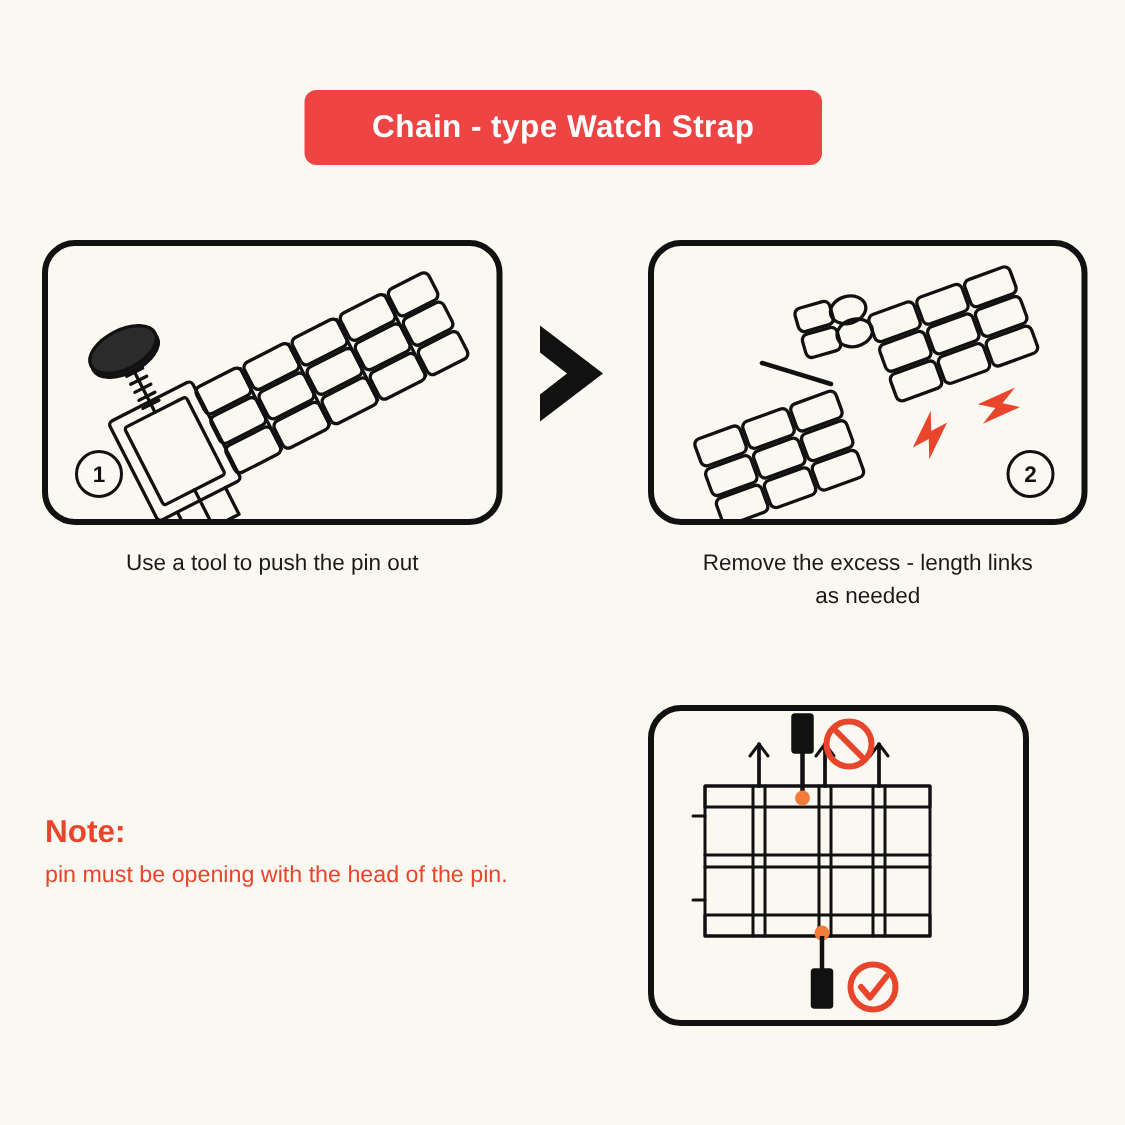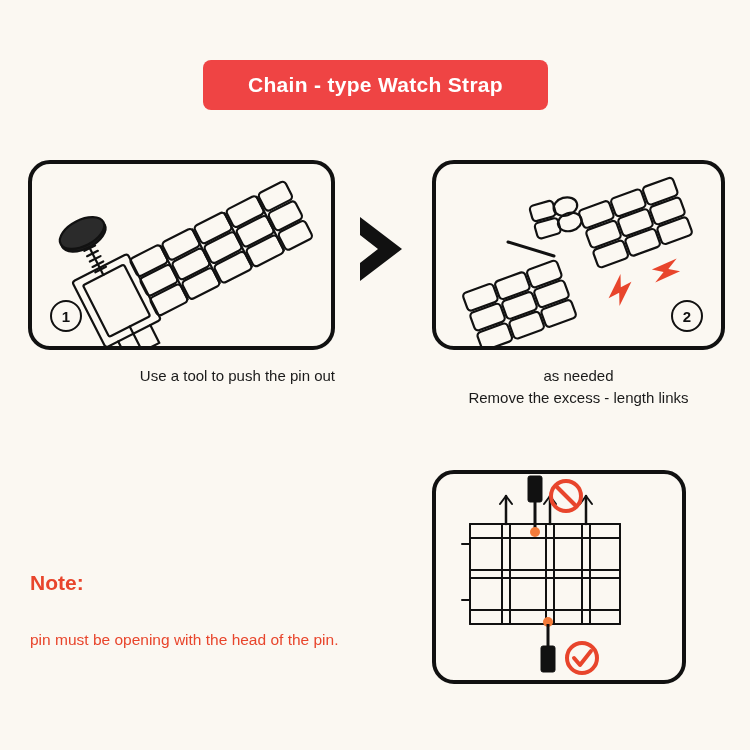--- a/index.html
+++ b/index.html
@@ -70,21 +70,21 @@
   #badge-1 { left: 18px; bottom: 14px; }
   #badge-2 { right: 18px; bottom: 14px; }
 
   .caption {
     position: absolute;
     text-align: center;
     font-size: 15px;
     color: #1a1a1a;
     line-height: 1.45;
   }
-  #caption-1 { left: 28px;  top: 365px; width: 307px; text-align: right; }
+  #caption-1 { left: 28px;  top: 365px; width: 307px; }
   #caption-2 { left: 425px; top: 365px; width: 307px; }
 
   
   .big-arrow {
     position: absolute;
     left: 352px;
     top: 215px;
     width: 62px;
     height: 68px;
   }
@@ -94,21 +94,20 @@
     position: absolute;
     left: 30px;
     top: 538px;
     width: 390px;
   }
   .note-line {
     font-size: 15.5px;
     color: #e8452c;
     line-height: 1.6;
     white-space: nowrap;
-    margin-top: 28px;
   }
   .note-label {
     font-size: 21px;
     font-weight: bold;
     color: #e8452c;
     margin-right: 3px;
   }
   .note-line-first {
     display: flex;
     align-items: baseline;
@@ -229,22 +228,22 @@
 
       <g fill="#e8452c">
         <path d="M216 108 L238 92 L232 104 L244 104 L222 120 L228 108 Z" transform="rotate(12 228 106)"></path>
         <path d="M170 128 L192 112 L186 124 L198 124 L176 140 L182 128 Z" transform="rotate(-28 184 126)"></path>
       </g>
     </svg>
     <div class="step-badge" id="badge-2">2</div>
   </div>
 
   <div class="caption" id="caption-2">
+    <div>Remove the excess - length links</div>
     <div>as needed</div>
-    <div>Remove the excess - length links</div>
   </div>
 
   <div class="note-block">
     <div class="note-line note-line-first">
       <span class="note-label">Note:</span>
     </div>
     <div class="note-line">pin must be opening with the head of the pin.</div>
   </div>
 
   <div class="panel" id="panel-3">

